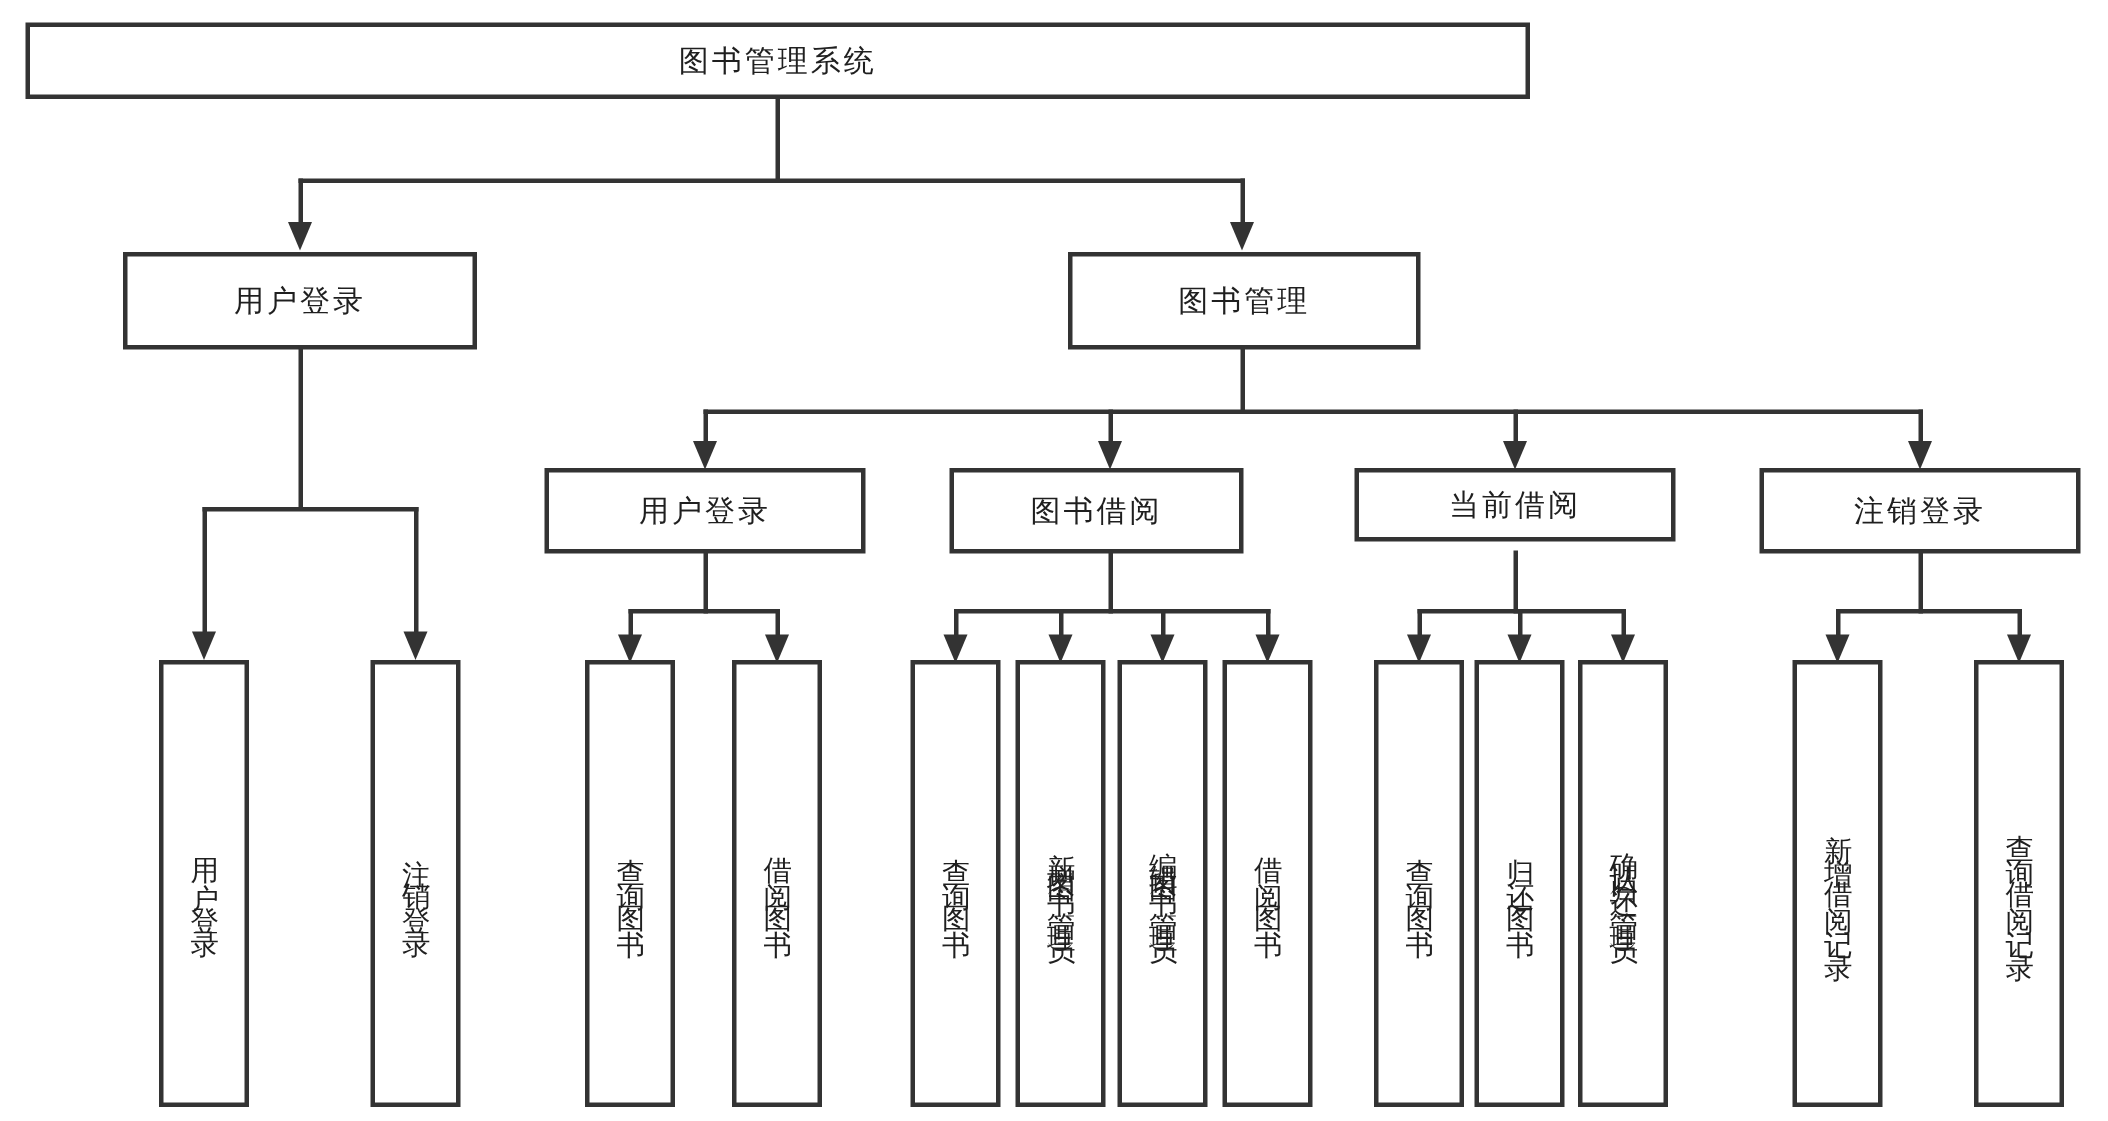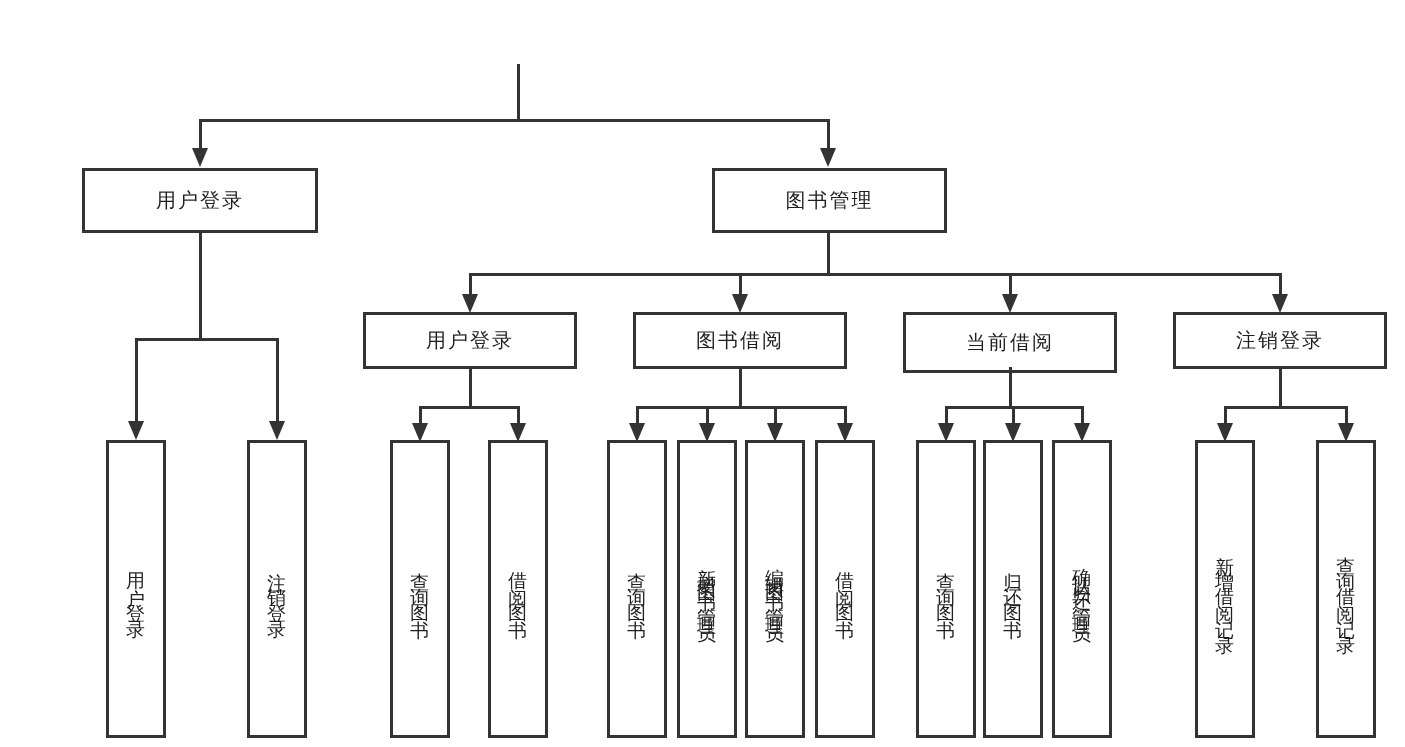--- a/index.html
+++ b/index.html
@@ -45,20 +45,23 @@
     color:rgba(158,138,140,0.78);
     text-shadow:1px 1px 0 rgba(255,225,225,0.9);
     white-space:nowrap;
   }
 </style>
 </head>
 <body>
 
 <div id="canvas">
 
+  <div class="box hbox" style="left:17px;top:15px;width:1003px;height:51px;">
+    <span>图书管理系统</span>
+  </div>
 
   <div class="vline" style="left:517px;top:64px;height:56px;"></div>
   <div class="hline" style="left:199px;top:119px;width:631px;"></div>
   <div class="vline" style="left:199px;top:119px;height:32px;"></div>
   <div class="arrow" style="left:192px;top:148px;"></div>
   <div class="vline" style="left:827px;top:119px;height:32px;"></div>
   <div class="arrow" style="left:820px;top:148px;"></div>
 
   <div class="box hbox" style="left:82px;top:168px;width:236px;height:65px;">
     <span>用户登录</span>
@@ -81,24 +84,24 @@
   <div class="vline" style="left:739px;top:273px;height:24px;"></div>
   <div class="arrow" style="left:732px;top:294px;"></div>
   <div class="vline" style="left:1009px;top:273px;height:24px;"></div>
   <div class="arrow" style="left:1002px;top:294px;"></div>
   <div class="vline" style="left:1279px;top:273px;height:24px;"></div>
   <div class="arrow" style="left:1272px;top:294px;"></div>
 
   <div class="box hbox" style="left:363px;top:312px;width:214px;height:57px;">
     <span>用户登录</span>
   </div>
-  <div class="box hbox" style="left:633px;top:312px;width:214px;height:57px;">
+  <div class="box hbox" style="left:633px;top:312px;width:196px;height:57px;">
     <span>图书借阅</span>
   </div>
-  <div class="box hbox" style="left:903px;top:312px;width:214px;height:61px;">
+  <div class="box hbox" style="left:903px;top:312px;width:214px;height:49px;">
     <span>当前借阅</span>
   </div>
   <div class="box hbox" style="left:1173px;top:312px;width:214px;height:57px;">
     <span>注销登录</span>
   </div>
 
   <div class="vline" style="left:469px;top:367px;height:42px;"></div>
   <div class="vline" style="left:739px;top:367px;height:42px;"></div>
   <div class="vline" style="left:1009px;top:367px;height:42px;"></div>
   <div class="vline" style="left:1279px;top:367px;height:42px;"></div>

